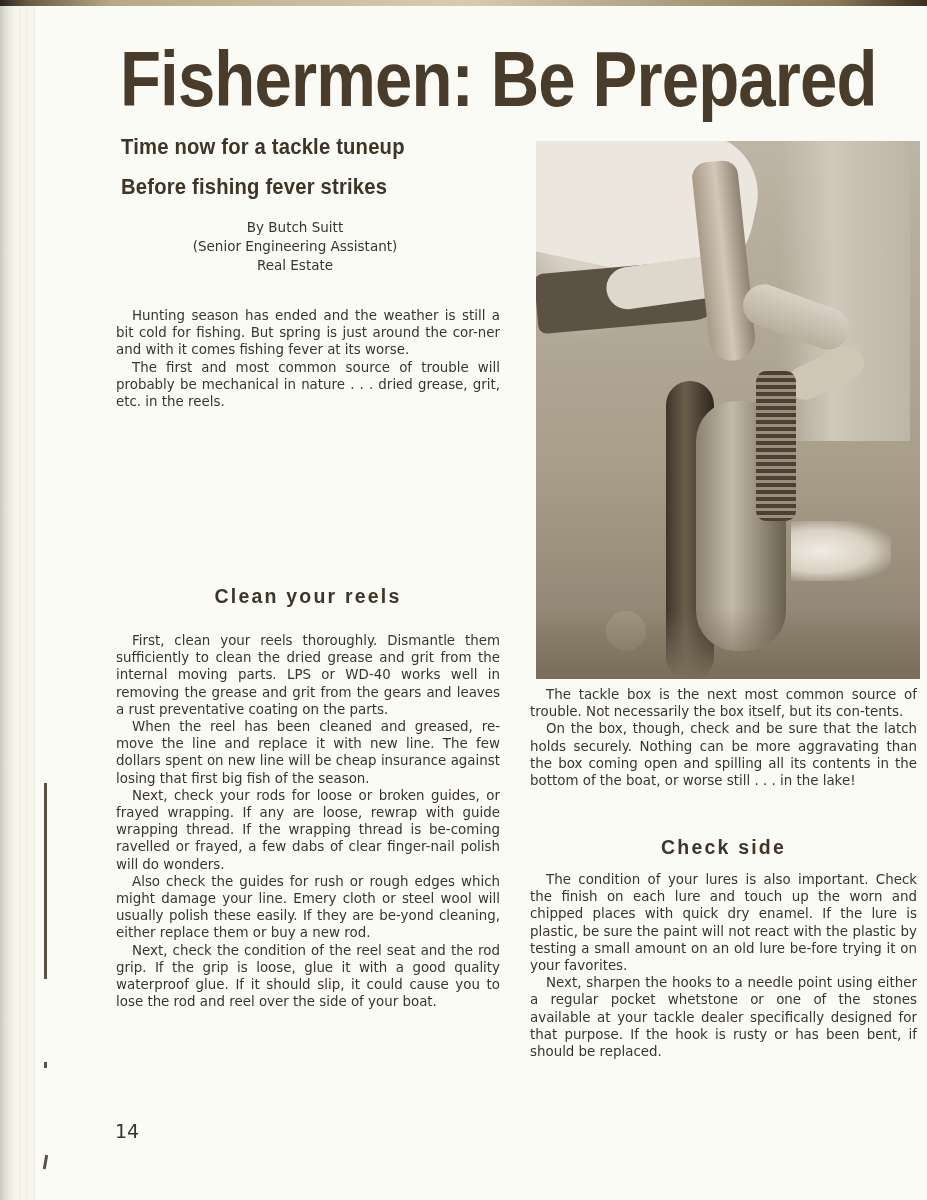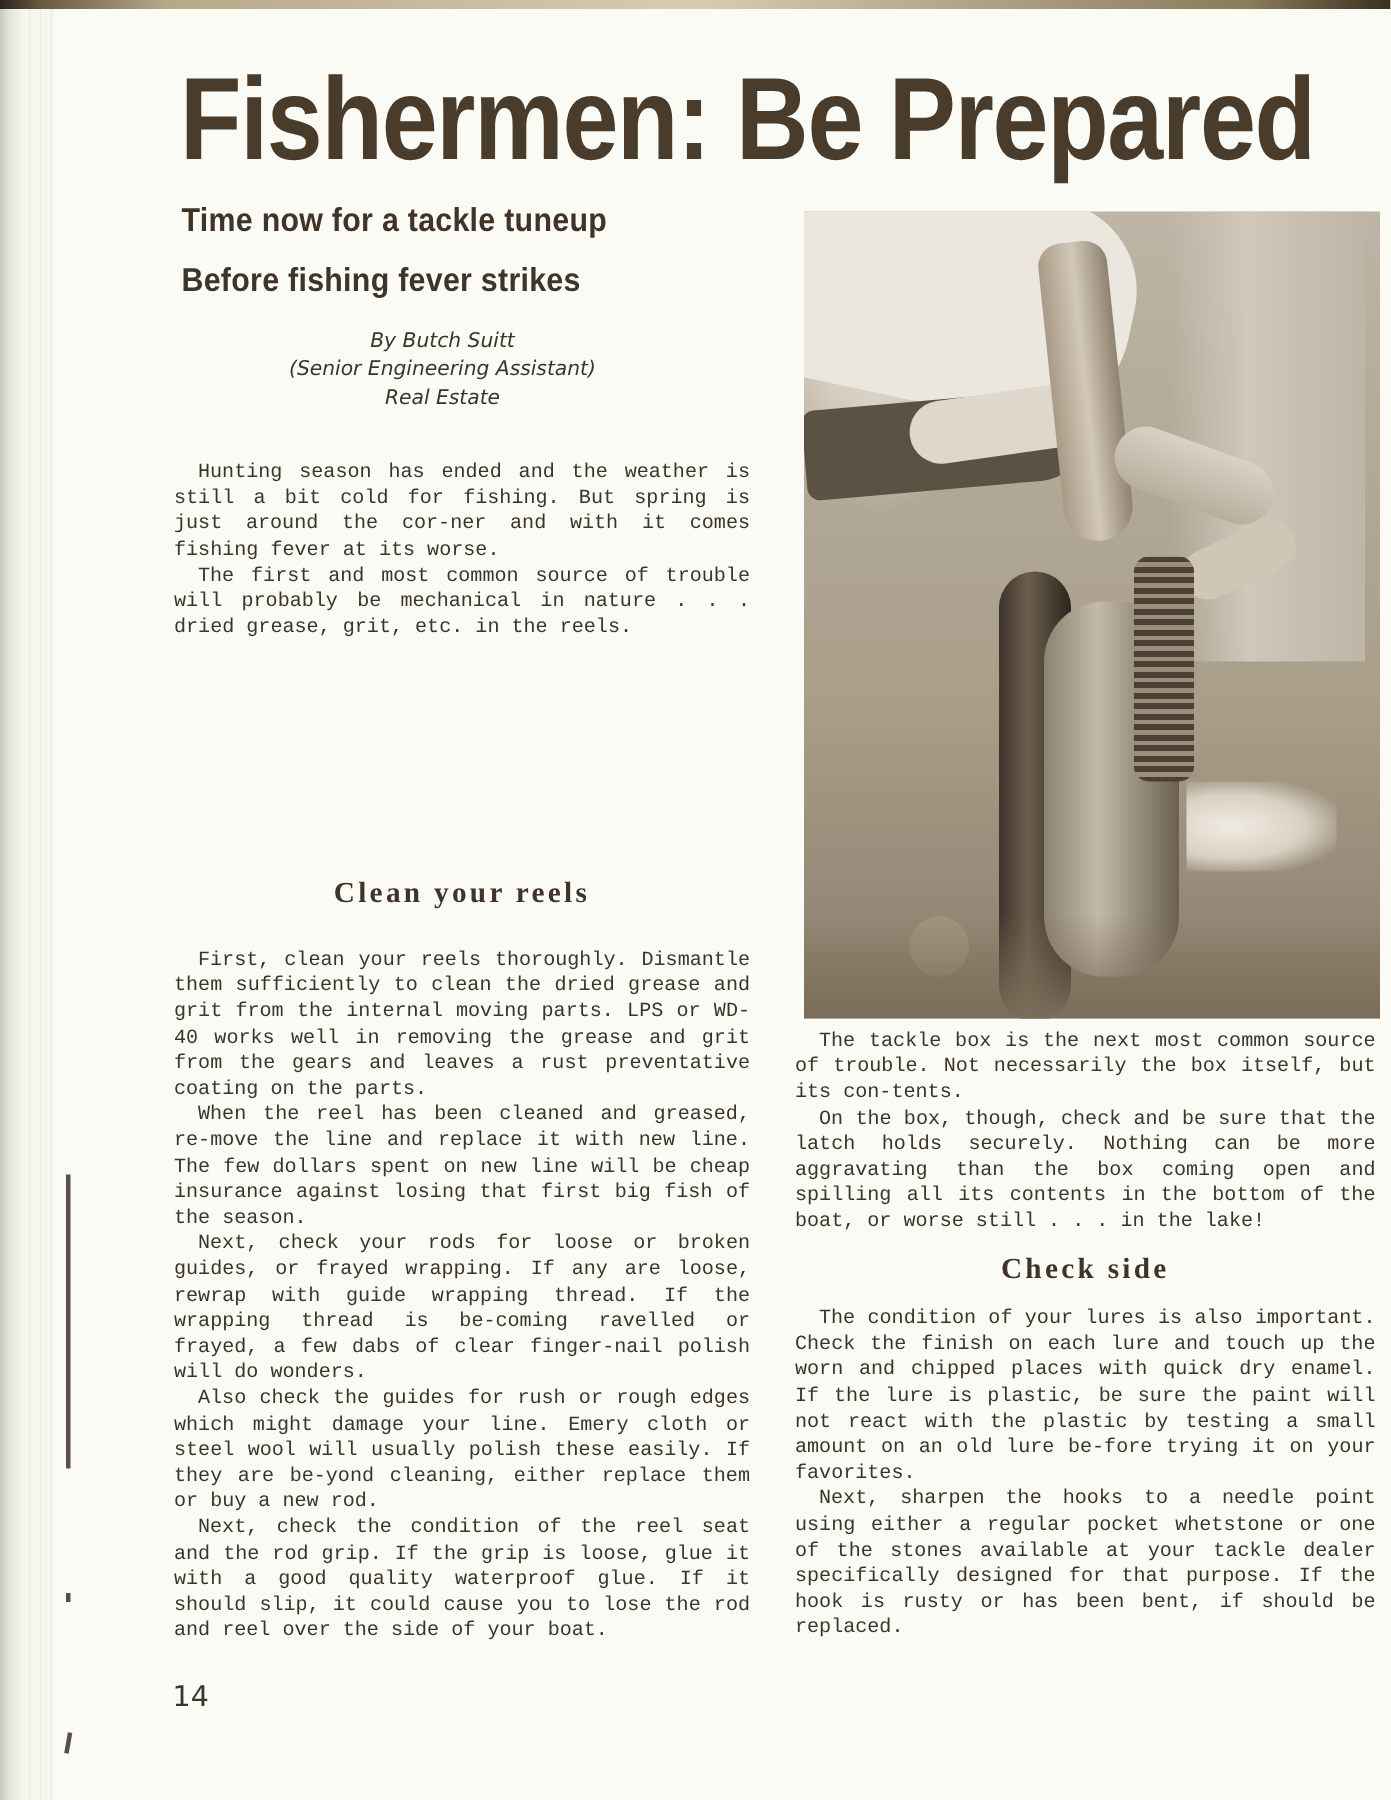--- a/index.html
+++ b/index.html
@@ -18,31 +18,31 @@
   .scan-mark { position: absolute; left: 44px; width: 3px; background: #5a5046; }
 
   .title { position: absolute; left: 120px; top: 40px; width: 760px;
     font-family: "Liberation Sans", sans-serif; font-weight: 700;
     font-size: 78px; letter-spacing: -1px; color: #4a3c2a; line-height: 1;
     transform: scaleX(0.86); transform-origin: left top; white-space: nowrap; }
   .subtitle { position: absolute; left: 121px; font-family: "Liberation Sans", sans-serif;
     font-weight: 700; font-size: 22px; color: #3e3428; letter-spacing: 0.2px;
     transform: scaleX(0.92); transform-origin: left top; white-space: nowrap; }
   .byline { position: absolute; left: 150px; width: 290px; text-align: center;
-    font-style: italic; font-size: 13.5px; line-height: 19px; color: #3a342c; }
+    font-size: 13.5px; line-height: 19px; color: #3a342c; }
 
   .col { position: absolute; font-size: 13.4px; line-height: 17.2px; color: #3a342c;
-    text-align: justify; font-family: Liberation Mono, monospace; }
+    text-align: justify; }
   .col p { margin: 0; text-indent: 16px; }
   .col-left { left: 116px; top: 307px; width: 384px; }
   .col-left2 { left: 116px; top: 632px; width: 384px; }
   .col-right { left: 530px; top: 686px; width: 387px; }
   .col-right2 { left: 530px; top: 871px; width: 387px; }
 
-  .section-head { position: absolute; text-align: center; font-family: Liberation Serif, serif;
+  .section-head { position: absolute; text-align: center; font-family: Liberation Sans, sans-serif;
     font-weight: 700; font-size: 19.5px; letter-spacing: 2.2px; color: #3e3428; }
 
   .photo { position: absolute; left: 536px; top: 141px; width: 384px; height: 538px; overflow: hidden;
     background:
       radial-gradient(ellipse 90px 140px at 50px 60px, #e8e4dc 0%, #d6d0c4 50%, rgba(200,192,176,0) 100%),
       linear-gradient(180deg, #bdb5a5 0%, #a89e8a 60%, #8a7f6c 100%); }
   .photo .bg-light { position: absolute; right: 10px; top: 0; width: 130px; height: 300px;
     background: linear-gradient(90deg, rgba(180,170,150,0) 0%, #cfc8bb 40%, #bdb5a5 100%); }
   .photo .hand { position: absolute; left: -20px; top: -20px; width: 240px; height: 150px;
     background: #ebe7df; border-radius: 40px 60px 70px 30px; transform: rotate(12deg); }

